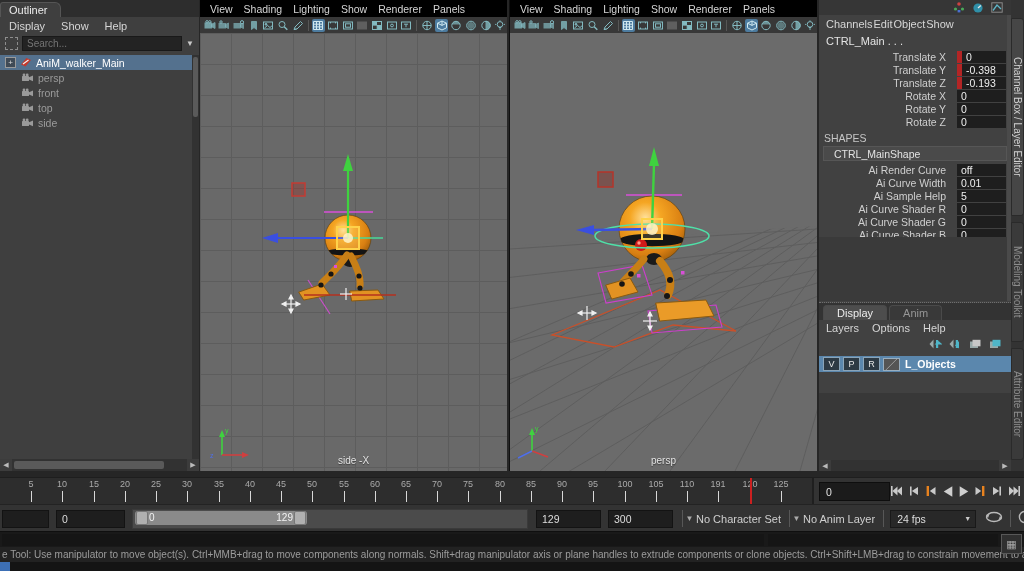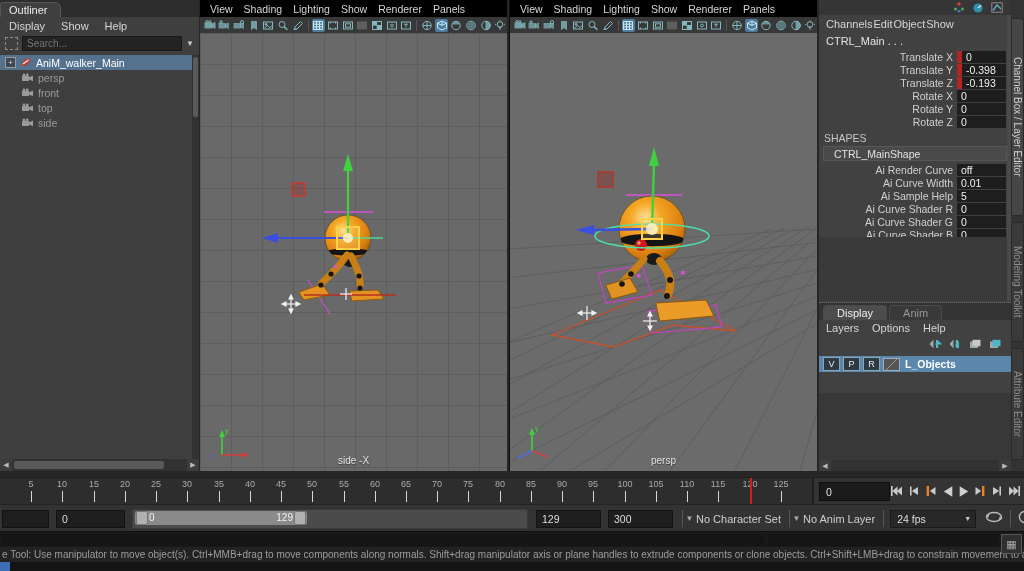--- a/index.html
+++ b/index.html
@@ -41,21 +41,21 @@
       repeating-linear-gradient(to bottom,#5d5d5d 0 1px,transparent 1px 31px),#696969;}
   #vp1 .vp-canvas{background:#6b6b6b;}
   .vp-label{position:absolute;bottom:5px;width:100%;text-align:center;font-size:10px;color:#e2e2e2;text-shadow:0 1px 1px #3a3a3a;}
   .scene-svg{position:absolute;left:0;top:0;}
   
   #cbpanel{left:818px;top:0;width:192px;height:471px;background:#414141;border-left:1px solid #262626;}
   .cb-topicons{height:15px;background:#363636;display:flex;justify-content:flex-end;align-items:center;gap:7px;padding-right:8px;}
   .cb-menus{height:17px;display:flex;gap:1px;align-items:center;padding-left:7px;font-size:11px;color:#d6d6d6;}
   .cb-objname{font-size:11px;color:#e4e4e4;padding:3px 0 3px 7px;}
   .cb-row{height:13px;display:flex;align-items:center;justify-content:flex-end;font-size:10.5px;color:#cfcfcf;padding-right:5px;}
-  .cb-rowname{margin-right:4px;white-space:nowrap;}
+  .cb-rowname{margin-right:11px;white-space:nowrap;}
   .cb-field{width:49px;height:12px;background:#1e1e1e;display:flex;align-items:center;font-size:10.5px;color:#eee;flex:none;}
   .cb-field span{padding-left:4px;}
   .cb-field.keyed::before{content:'';width:5px;height:12px;background:#b32525;flex:none;}
   .cb-shapes-hdr{font-size:10.5px;color:#c6c6c6;padding:4px 0 2px 5px;}
   .cb-shapename{height:13px;background:#4a4a4a;border:1px solid #565656;margin:0 4px 2px 4px;display:flex;align-items:center;
                 padding-left:10px;font-size:10.5px;color:#e2e2e2;}
   .cb-void{position:absolute;left:0;right:4px;top:237px;height:64px;background:#3a3a3a;}
   .cb-vscroll{position:absolute;right:0;top:15px;width:4px;height:286px;background:#4a4a4a;}
   .le-block{position:absolute;left:0;right:0;top:302px;bottom:0;border-top:1px dotted #6e6e6e;background:#414141;}
   .le-tabs{height:17px;background:#333;display:flex;align-items:flex-end;gap:2px;padding-left:4px;}
@@ -815,21 +815,21 @@
       <div class="tick-label" style="left: 562px;">90</div>
       <div class="tick-line" style="left: 562px;"></div>
       <div class="tick-label" style="left: 593px;">95</div>
       <div class="tick-line" style="left: 593px;"></div>
       <div class="tick-label" style="left: 625px;">100</div>
       <div class="tick-line" style="left: 625px;"></div>
       <div class="tick-label" style="left: 656px;">105</div>
       <div class="tick-line" style="left: 656px;"></div>
       <div class="tick-label" style="left: 687px;">110</div>
       <div class="tick-line" style="left: 687px;"></div>
-      <div class="tick-label" style="left: 718px;">115</div>
+      <div class="tick-label" style="left: 718px;">191</div>
       <div class="tick-line" style="left: 718px;"></div>
       <div class="tick-label" style="left: 750px;">120</div>
       <div class="tick-line" style="left: 750px;"></div>
       <div class="tick-label" style="left: 781px;">125</div>
       <div class="tick-line" style="left: 781px;"></div>
       <div id="playhead" style="left: 750px;"></div>
     </div>
   <div id="ts-current">0</div>
   <div id="ts-controls">
     <div class="pb-btn">

